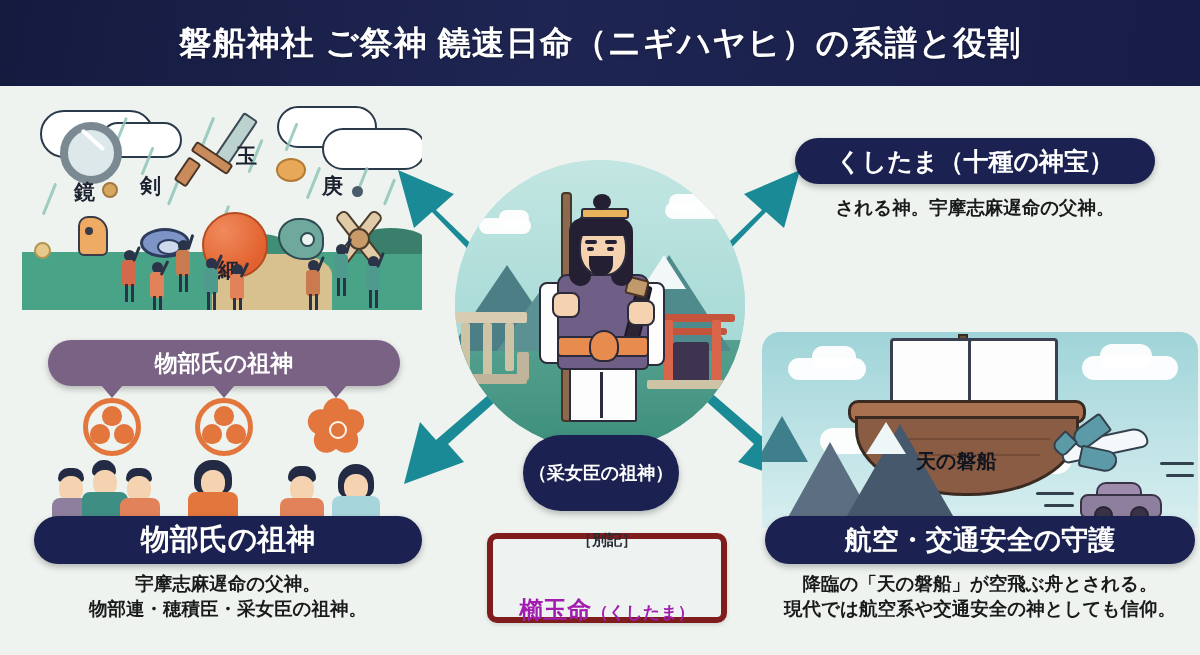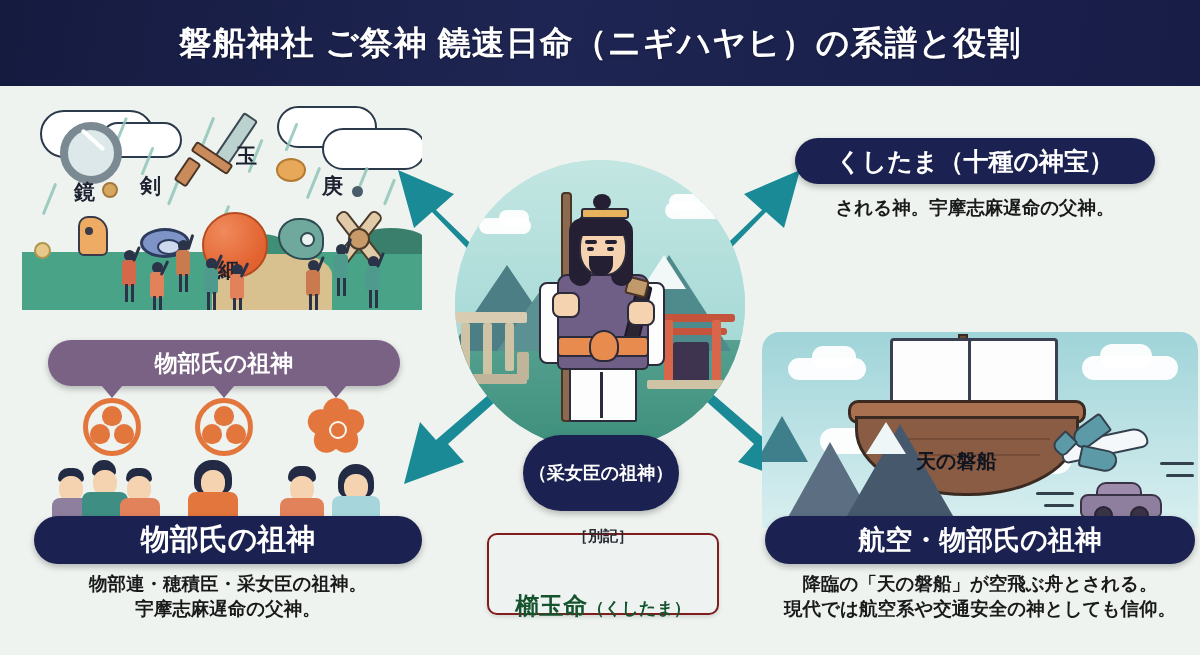--- a/index.html
+++ b/index.html
@@ -235,27 +235,27 @@
              background:#9d8cac; border:2.5px solid #3a3348; border-radius:10px 10px 0 0; }
   .wheel { position:absolute; width:15px; height:15px; border-radius:50%;
            background:#3a3348; border:2px solid #2a2436; top:26px; }
   .speedline { position:absolute; height:2.5px; background:#33414f; border-radius:2px; }
   .peak { position:absolute; width:0;height:0;border-style:solid; }
   .ship-label { position:absolute; color:#10151f; font-weight:bold; font-size:20px; }
 
   
   .note-box {
     position:absolute; left:487px; top:533px; width:228px; height:78px;
-    background:#eef2f0; border:2px solid #7f1d1d; border-radius:10px;
+    background:#eef2f0; border:6px solid #7f1d1d; border-radius:10px;
     display:flex; flex-direction:column; align-items:center; justify-content:center;
     box-shadow: 0 2px 4px rgba(0,0,0,.12);
     gap: 46px;
   }
   .note-tag { color:#262b33; font-size:15px; font-weight:bold; line-height:1.2; }
-  .note-main { color:#14532d; font-size:24px; font-weight:bold; line-height:1.25; }
+  .note-main { color:#a21caf; font-size:24px; font-weight:bold; line-height:1.25; }
   .note-main .kana { font-size:17px; }
 </style>
 </head>
 <body>
 
 <div id="infographic">
 
   <div class="header">
     <div class="header-title">磐船神社 ご祭神 饒速日命（ニギハヤヒ）の系譜と役割</div>
   </div>
@@ -553,33 +553,33 @@
 
     <div class="peak" style="left:-6px;bottom:66px;border-width:0 26px 46px 26px;border-color:transparent transparent #3f7f8b transparent;"></div>
     <div class="peak" style="left:20px;bottom:0;border-width:0 48px 86px 48px;border-color:transparent transparent #5c6f82 transparent;"></div>
     <div class="peak" style="left:78px;bottom:0;border-width:0 60px 104px 60px;border-color:transparent transparent #46586c transparent;"></div>
     <div class="peak" style="left:104px;bottom:74px;border-width:0 20px 32px 20px;border-color:transparent transparent #eef6f8 transparent;"></div>
 
     <div class="ship-label" style="left:142px;top:116px;margin-left:12px;">天の磐船</div>
   </div>
 
   <div class="pill pill-navy" style="left:765px;top:516px;width:430px;height:48px;font-size:27px;">
-    <span>航空・物部氏の祖神</span>
+    <span>航空・交通安全の守護</span>
   </div>
   <div class="desc" style="left:758px;top:572px;width:444px;">
     <div>降臨の「天の磐船」が空飛ぶ舟とされる。</div>
     <div>現代では航空系や交通安全の神としても信仰。</div>
   </div>
 
   <div class="pill pill-navy" style="left:34px;top:516px;width:388px;height:48px;font-size:29px;">
     <span>物部氏の祖神</span>
   </div>
   <div class="desc" style="left:28px;top:572px;width:400px;">
+    <div>宇摩志麻遅命の父神。</div>
     <div>物部連・穂積臣・采女臣の祖神。</div>
-    <div>宇摩志麻遅命の父神。</div>
   </div>
 
   <div class="note-box">
     <div class="note-tag">［別記］</div>
     <div class="note-main">
       <span>櫛玉命</span><span class="kana">（くしたま）</span>
     </div>
   </div>
 
 </div>

